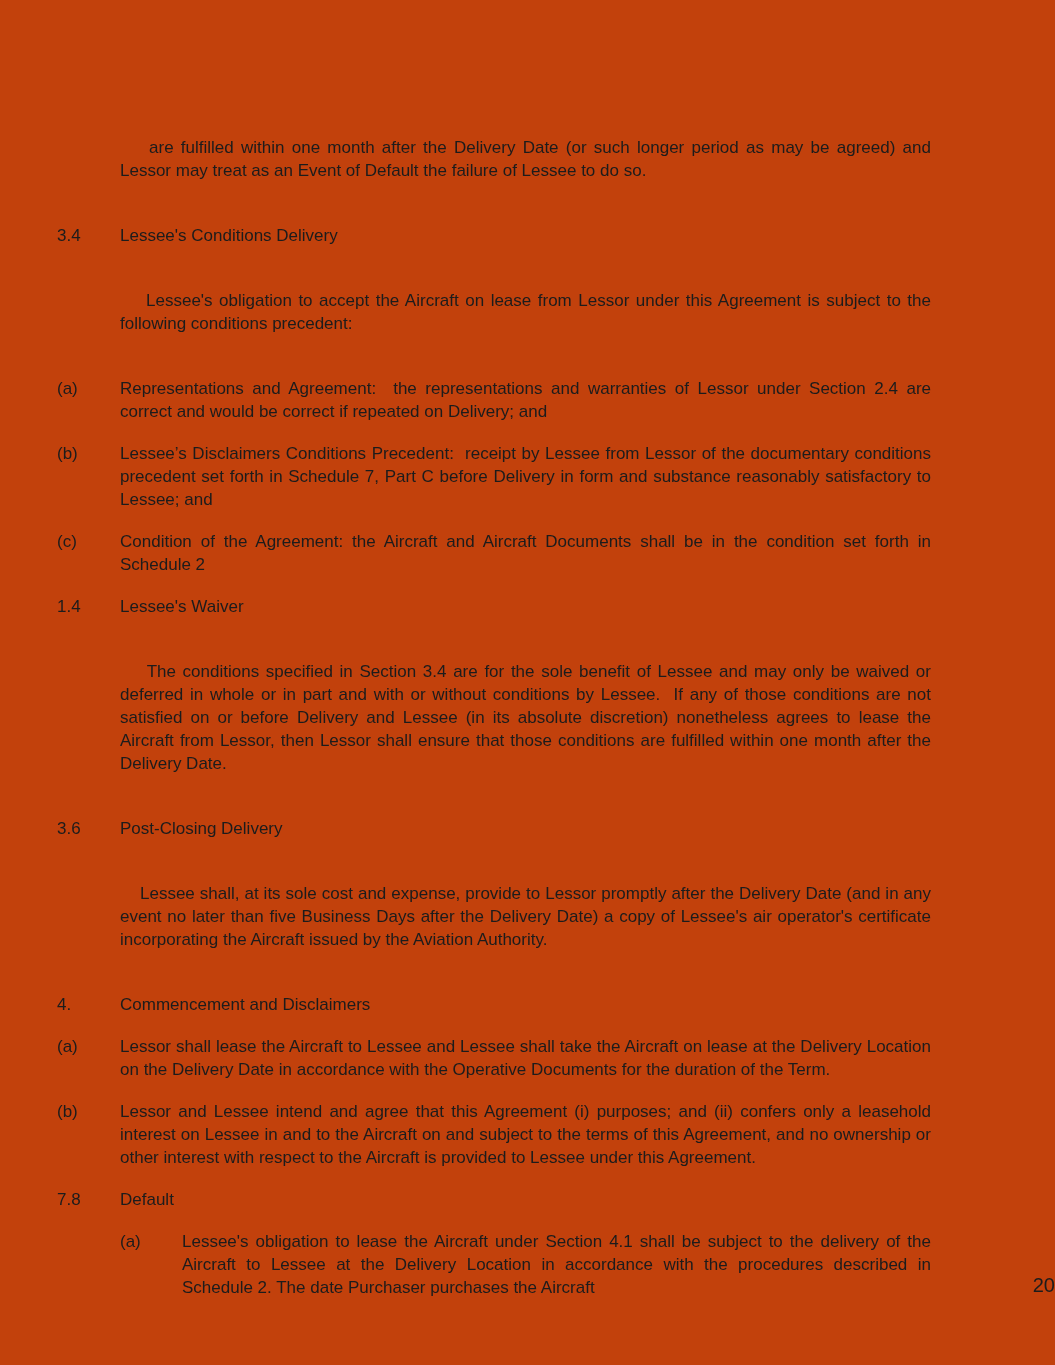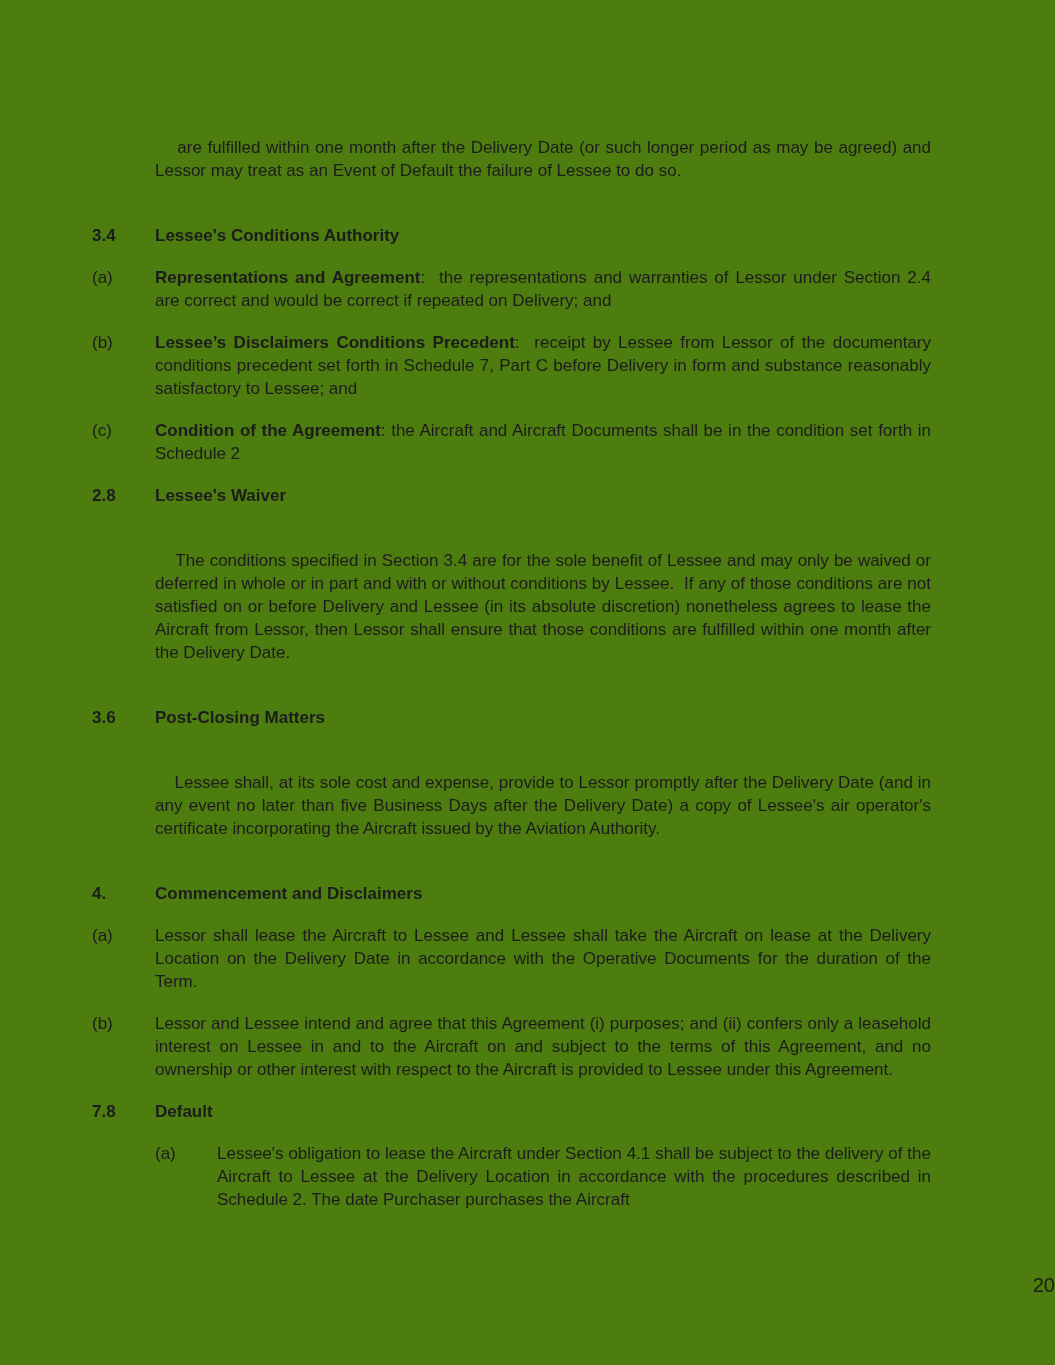--- a/index.html
+++ b/index.html
@@ -5,23 +5,23 @@
   html, body {
     margin: 0;
     padding: 0;
     background: #ffffff;
   }
   .page {
     position: relative;
     width: 1055px;
     height: 1365px;
     margin: 0 auto;
-    background: #4d7c0f;
+    background: #c2410c;
     box-sizing: border-box;
-    padding: 113px 124px 0 92px;
+    padding: 113px 124px 0 57px;
     font-family: "Liberation Sans", sans-serif;
     font-size: 17px;
     line-height: 23px;
     color: #1c1c1c;
   }
   .block {
     margin-bottom: 19px;
   }
   .row {
     display: flex;
@@ -37,21 +37,21 @@
   .indent1 {
     margin-left: 63px;
   }
   .jtext {
     text-align: justify;
   }
   .jtext, .jtext span {
     white-space: pre-wrap;
   }
   .bold {
-    font-weight: bold;
+    font-weight: normal;
     justify-content: center;
   }
   .body-col {
     flex: 1 1 auto;
   }
   .page-number {
     position: absolute;
     top: 1274px;
     left: 0;
     width: 100%;
@@ -63,51 +63,54 @@
 <body>
 
 <div class="page">
 
   <div class="block indent1 jtext">
     <span>are fulfilled within one month after the Delivery Date (or such longer period as may be agreed) and Lessor may treat as an Event of Default the failure of Lessee to do so.</span>
   </div>
 
   <div class="block row bold">
     <div class="num-col">3.4</div>
-    <div class="body-col">Lessee's Conditions Authority</div>
+    <div class="body-col">Lessee's Conditions Delivery</div>
   </div>
 
+  <div class="block indent1 jtext">
+    <span>Lessee's obligation to accept the Aircraft on lease from Lessor under this Agreement is subject to the following conditions precedent:</span>
+  </div>
 
   <div class="block row">
     <div class="num-col">(a)</div>
     <div class="body-col jtext"><span class="bold">Representations and Agreement</span><span>:  the representations and warranties of Lessor under Section 2.4 are correct and would be correct if repeated on Delivery; and</span></div>
   </div>
 
   <div class="block row">
     <div class="num-col">(b)</div>
     <div class="body-col jtext"><span class="bold">Lessee’s Disclaimers Conditions Precedent</span><span>:  receipt by Lessee from Lessor of the documentary conditions precedent set forth in Schedule 7, Part C before Delivery in form and substance reasonably satisfactory to Lessee; and</span></div>
   </div>
 
   <div class="block row">
     <div class="num-col">(c)</div>
     <div class="body-col jtext"><span class="bold">Condition of the Agreement</span><span>: the Aircraft and Aircraft Documents shall be in the condition set forth in Schedule 2</span></div>
   </div>
 
   <div class="block row bold">
-    <div class="num-col">2.8</div>
+    <div class="num-col">1.4</div>
     <div class="body-col">Lessee's Waiver</div>
   </div>
 
   <div class="block indent1 jtext">
     <span>The conditions specified in Section 3.4 are for the sole benefit of Lessee and may only be waived or deferred in whole or in part and with or without conditions by Lessee.  If any of those conditions are not satisfied on or before Delivery and Lessee (in its absolute discretion) nonetheless agrees to lease the Aircraft from Lessor, then Lessor shall ensure that those conditions are fulfilled within one month after the Delivery Date.</span>
   </div>
 
   <div class="block row bold">
     <div class="num-col">3.6</div>
-    <div class="body-col">Post-Closing Matters</div>
+    <div class="body-col">Post-Closing Delivery</div>
   </div>
 
   <div class="block indent1 jtext">
     <span>Lessee shall, at its sole cost and expense, provide to Lessor promptly after the Delivery Date (and in any event no later than five Business Days after the Delivery Date) a copy of Lessee's air operator's certificate incorporating the Aircraft issued by the Aviation Authority.</span>
   </div>
 
   <div class="block row bold">
     <div class="num-col">4.</div>
     <div class="body-col">Commencement and Disclaimers</div>
   </div>

